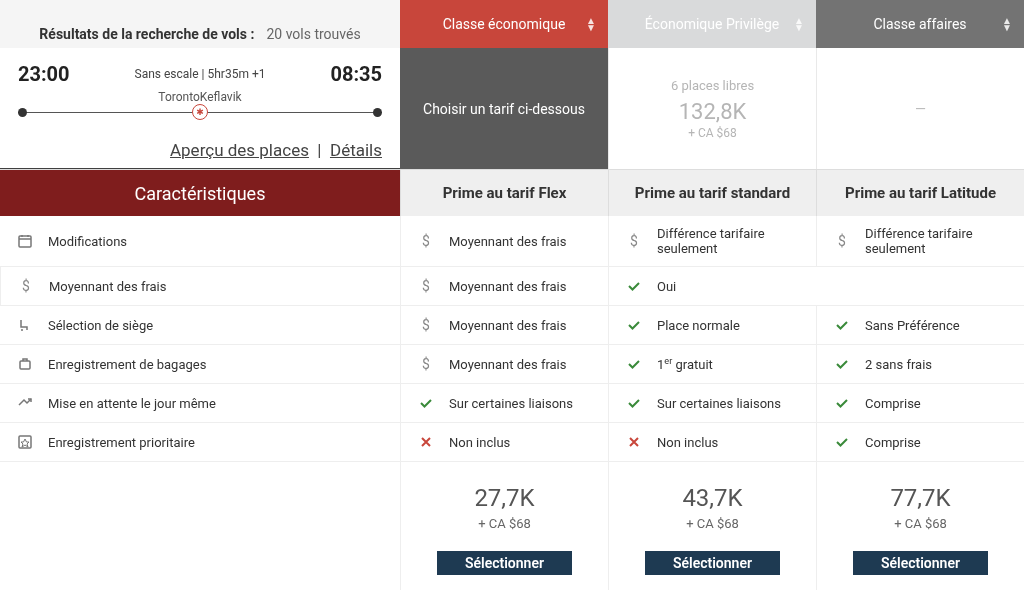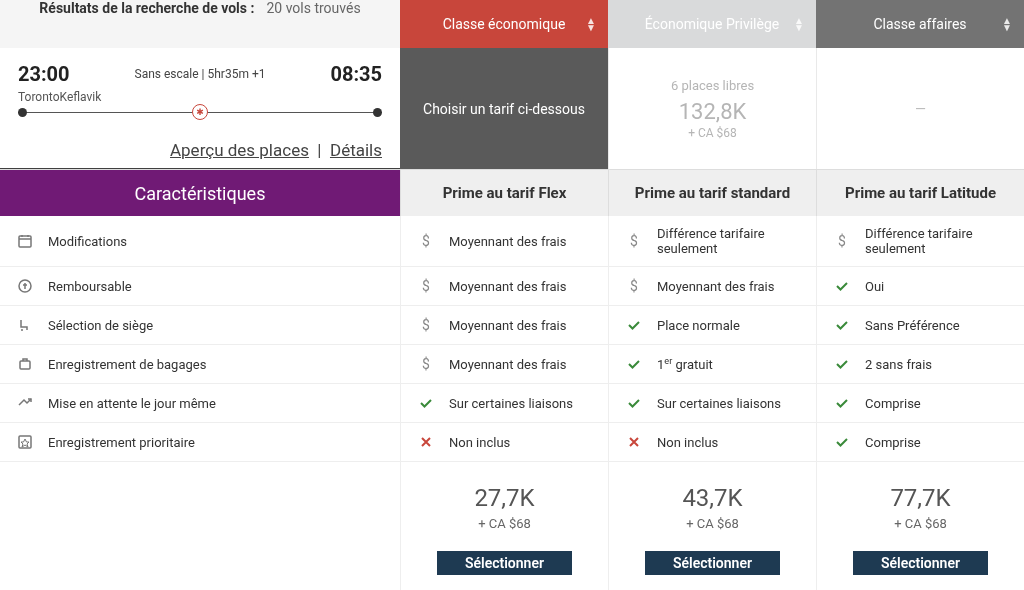--- a/index.html
+++ b/index.html
@@ -1,48 +1,48 @@
 <!DOCTYPE html>
 <html><head>
 <meta charset="utf-8">
 <style>
   *{box-sizing:border-box;margin:0;padding:0;font-family:-apple-system,BlinkMacSystemFont,"Segoe UI",Roboto,Arial,sans-serif}
   body{background:#fff;color:#222;font-size:13px;width:1024px}
   .wrap{width:1024px}
   .row{display:grid;grid-template-columns:400px 208px 208px 208px}
   .hdr{background:#f5f5f5}
-  .hdr .results{display:flex;align-items:flex-start;justify-content:center;gap:12px;height:42px;font-size:14px}
+  .hdr .results{display:flex;align-items:flex-end;justify-content:center;gap:12px;height:42px;font-size:14px}
   .hdr .results .lbl{font-weight:700;color:#333}
   .hdr .results .cnt{color:#666}
   .cabin{display:flex;align-items:center;justify-content:center;height:48px;color:#fff;font-size:14px;position:relative;cursor:pointer}
   .cabin.red{background:#c8463b}
   .cabin.dim{background:#d9dadb;color:#fff}
   .cabin.dim2{background:#737373;color:#fff}
   .chev{position:absolute;right:12px;font-size:10px;line-height:1;display:flex;flex-direction:column;gap:0;opacity:.85}
   .chev span{line-height:.7}
   .flight{border-bottom:1px solid #404040;padding:14px 18px 8px 18px;position:relative}
   .times{display:flex;justify-content:space-between;align-items:center}
   .times .t{font-size:20px;font-weight:700}
   .info{font-size:12px;color:#444;text-align:center;flex:1}
-  .cities{display:flex;justify-content:flex-start;font-size:12px;color:#555;margin-top:4px}
+  .cities{display:flex;justify-content:center;font-size:12px;color:#555;margin-top:4px}
   .track{position:relative;height:14px;margin-top:2px}
   .track .line{position:absolute;top:6px;left:0;right:0;height:1px;background:#555}
   .track .dot{position:absolute;top:2px;width:9px;height:9px;border-radius:50%;background:#333}
   .track .dot.l{left:0}.track .dot.r{right:0}
   .track .logo{position:absolute;left:50%;top:-2px;transform:translateX(-50%);width:16px;height:16px;border:1px solid #c8463b;border-radius:50%;display:flex;align-items:center;justify-content:center;color:#c8463b;font-size:9px;background:#fff}
   .links{text-align:right;font-size:17px;margin-top:20px;color:#444}
   .links span{text-decoration:underline;cursor:pointer}
   .bigcell{display:flex;align-items:center;justify-content:center;text-align:center;color:#fff;font-size:14px;font-weight:400}
   .bigcell.dark{background:#5a5a5a}
   .bigcell.light{flex-direction:column;color:#bdbdbd;font-weight:400;border-left:1px solid #e9e9e9}
   .bigcell.light .seats{font-size:13px;margin-bottom:6px;color:#b5b5b5}
   .bigcell.light .pts{font-size:22px;color:#b5b5b5}
   .bigcell.light .tax{font-size:12px;color:#b5b5b5;margin-top:2px}
   .bigcell.dash{color:#bbb;border-left:1px solid #e9e9e9}
-  .feat-hdr{background:#701a75;color:#fff;display:flex;align-items:center;justify-content:center;font-size:18px;height:46px}
+  .feat-hdr{background:#7f1d1d;color:#fff;display:flex;align-items:center;justify-content:center;font-size:18px;height:46px}
   .fare-hdr{background:#efefef;color:#333;display:flex;align-items:center;justify-content:center;font-size:15px;font-weight:700;height:46px;border-left:1px solid #ddd}
   .feat-row{display:grid;grid-template-columns:400px 208px 208px 208px;border-bottom:1px solid #eee}
   .fcell{display:flex;align-items:center;padding:10px 16px;font-size:13px;color:#333;gap:14px}
   .fcell.first{border-right:none}
   .fcell.val{border-left:1px solid #eee}
   .ic{width:18px;height:18px;display:flex;align-items:center;justify-content:center;color:#777;flex-shrink:0}
   .ic.dollar{color:#888;font-size:14px;font-weight:400}
   .ic.check{color:#3a8a3a}
   .ic.cross{color:#c8463b}
   .footer{display:grid;grid-template-columns:400px 208px 208px 208px}
@@ -146,29 +146,20 @@
         <div class="fcell val">
           <span class="ic dollar">$</span>
           <span>Différence tarifaire seulement</span>
         </div>
         <div class="fcell val">
           <span class="ic dollar">$</span>
           <span>Différence tarifaire seulement</span>
         </div>
       </div>
       <div class="feat-row">
-        <div class="fcell first">
-          <span class="ic">
-            <svg width="16" height="16" fill="none" stroke="currentColor" stroke-width="1.5">
-              <circle cx="8" cy="8" r="6"></circle>
-              <path d="M8 5v6M6 7h4"></path>
-            </svg>
-          </span>
-          <span>Remboursable</span>
-        </div>
         <div class="fcell val">
           <span class="ic dollar">$</span>
           <span>Moyennant des frais</span>
         </div>
         <div class="fcell val">
           <span class="ic dollar">$</span>
           <span>Moyennant des frais</span>
         </div>
         <div class="fcell val">
           <span class="ic check">

